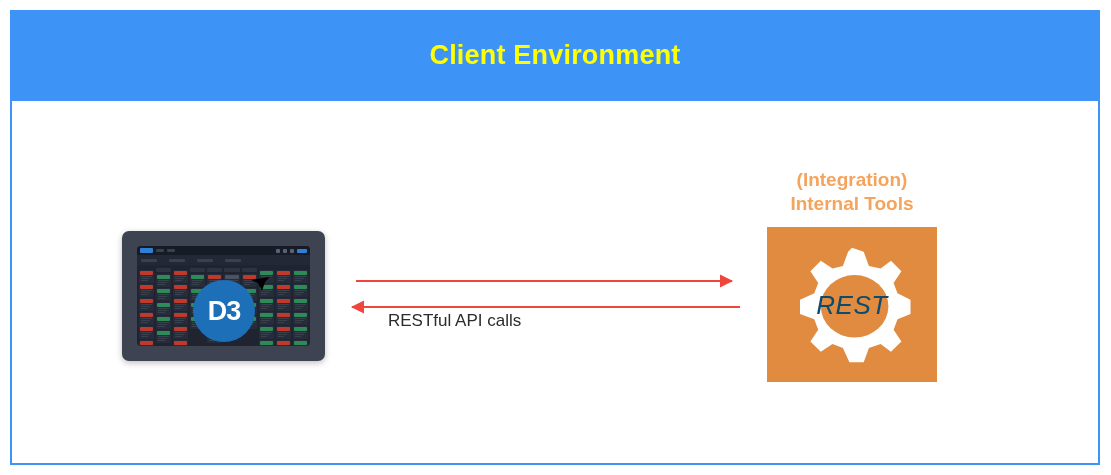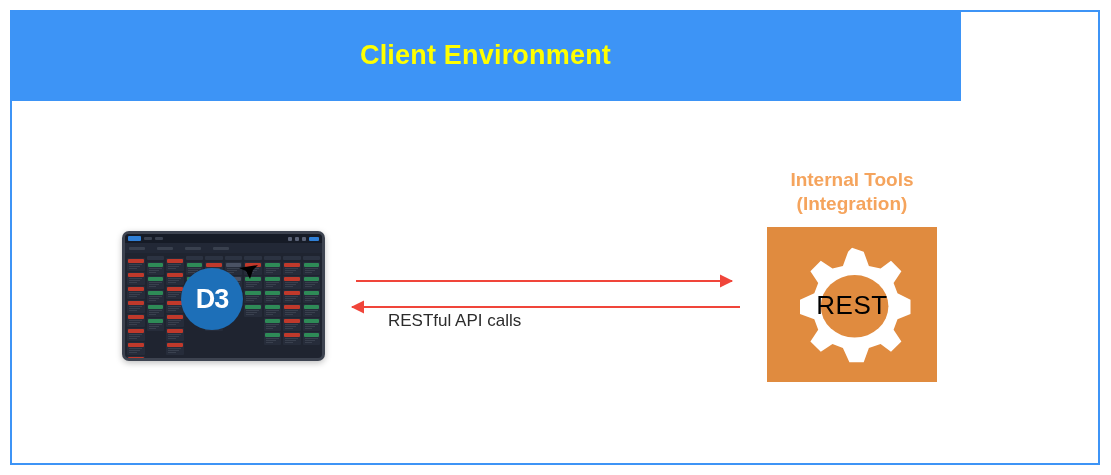--- a/index.html
+++ b/index.html
@@ -30,21 +30,21 @@
     height: 455px;
     border: 2px solid #3d94f6;
     box-sizing: border-box;
     background: #ffffff;
   }
 
   .env-header {
     position: absolute;
     left: 10px;
     top: 10px;
-    width: 951px;
+    width: 1090px;
     height: 91px;
     background: #3d94f6;
     box-sizing: border-box;
     display: flex;
     align-items: center;
     justify-content: center;
   }
   .env-header-title {
     color: #ffff00;
     font-size: 27px;
@@ -67,21 +67,21 @@
   }
 
   .d3-shot {
     position: absolute;
     left: 122px;
     top: 231px;
     width: 203px;
     height: 130px;
     border-radius: 7px;
     background: #3d4350;
-    padding: 3px;
+    padding: 15px;
     box-sizing: border-box;
     box-shadow: 0 2px 6px rgba(0,0,0,0.25);
   }
   .d3-screen {
     position: relative;
     width: 100%;
     height: 100%;
     border-radius: 4px;
     background: #1f2430;
     overflow: hidden;
@@ -246,25 +246,26 @@
     display: flex;
     align-items: center;
     justify-content: center;
   }
   .rest-text {
     position: absolute;
     left: 0; right: 0;
     top: 50%;
     transform: translateY(-50%);
     text-align: center;
-    color: #000000;
+    color: #0c4a6e;
     font-size: 26px;
     font-family: "Liberation Sans", sans-serif;
     letter-spacing: 0.5px;
     pointer-events: none;
+    font-style: italic;
   }
 </style>
 </head>
 <body>
 
 <div id="canvas">
 
   <div class="env-frame"></div>
 
   <div class="env-header">
@@ -667,22 +668,22 @@
           <path d="M0,0 L6,3 L0,6 Z" fill="#f0453a"></path>
         </marker>
       </defs>
       <line x1="16" y1="16" x2="392" y2="16" stroke="#f0453a" stroke-width="2.2" marker-end="url(#head-right)"></line>
       <line x1="400" y1="42" x2="12" y2="42" stroke="#f0453a" stroke-width="2.2" marker-end="url(#head-left)"></line>
     </svg>
     <div class="arrow-label">RESTful API calls</div>
   </div>
 
   <div class="tools-label">
+    <div>(Integration)</div>
     <div>Internal Tools</div>
-    <div>(Integration)</div>
   </div>
 
   <div class="tools-box">
     <svg width="140" height="130" viewBox="0 0 100 100">
       <path fill="#ffffff" d="
         M50 6
         L59 9 L63 20 L72 22 L80 16 L88 24 L82 33 L85 41 L95 46 L95 57
         L85 61 L82 69 L88 78 L80 86 L72 80 L63 83 L59 94 L48 94
         L43 83 L35 80 L26 86 L18 78 L24 69 L21 61 L10 57 L10 46
         L21 41 L24 33 L18 24 L26 16 L35 22 L43 20 L47 9 Z"></path>

